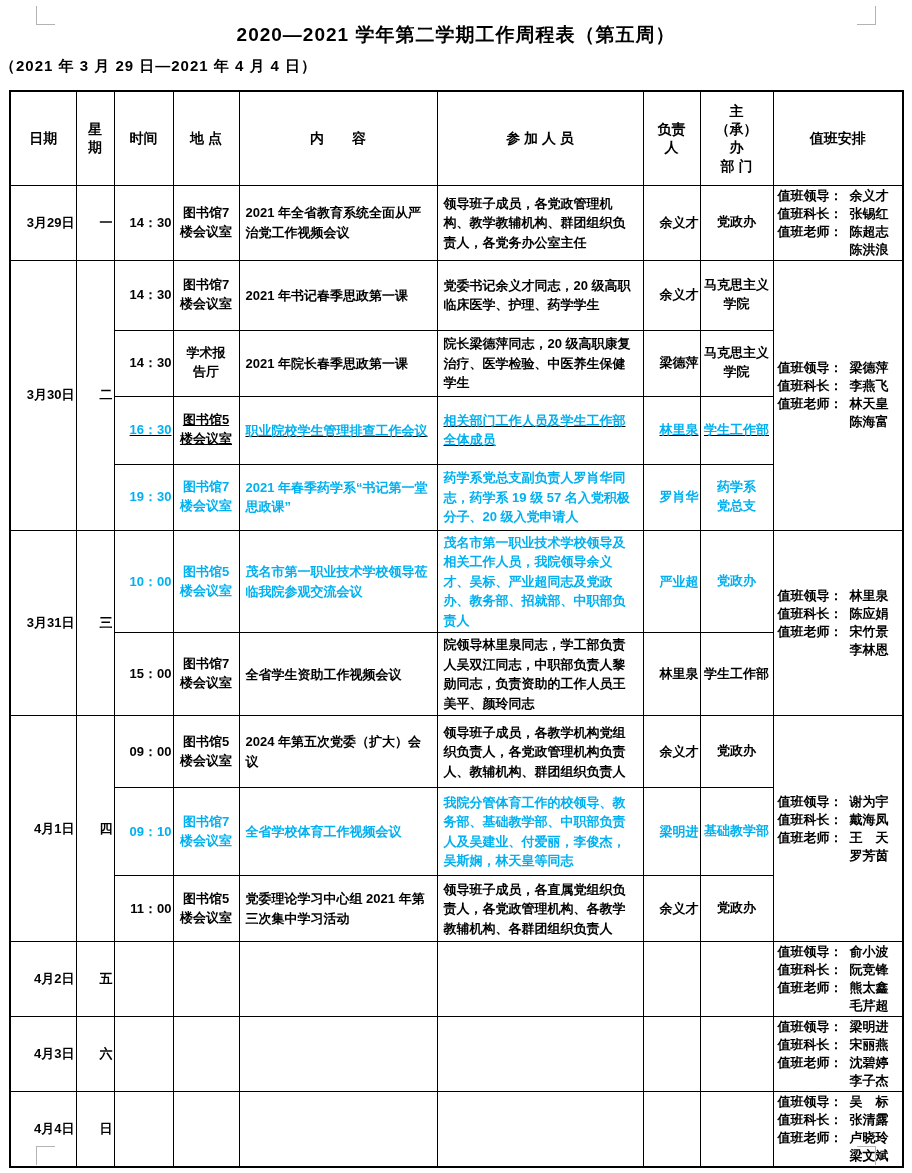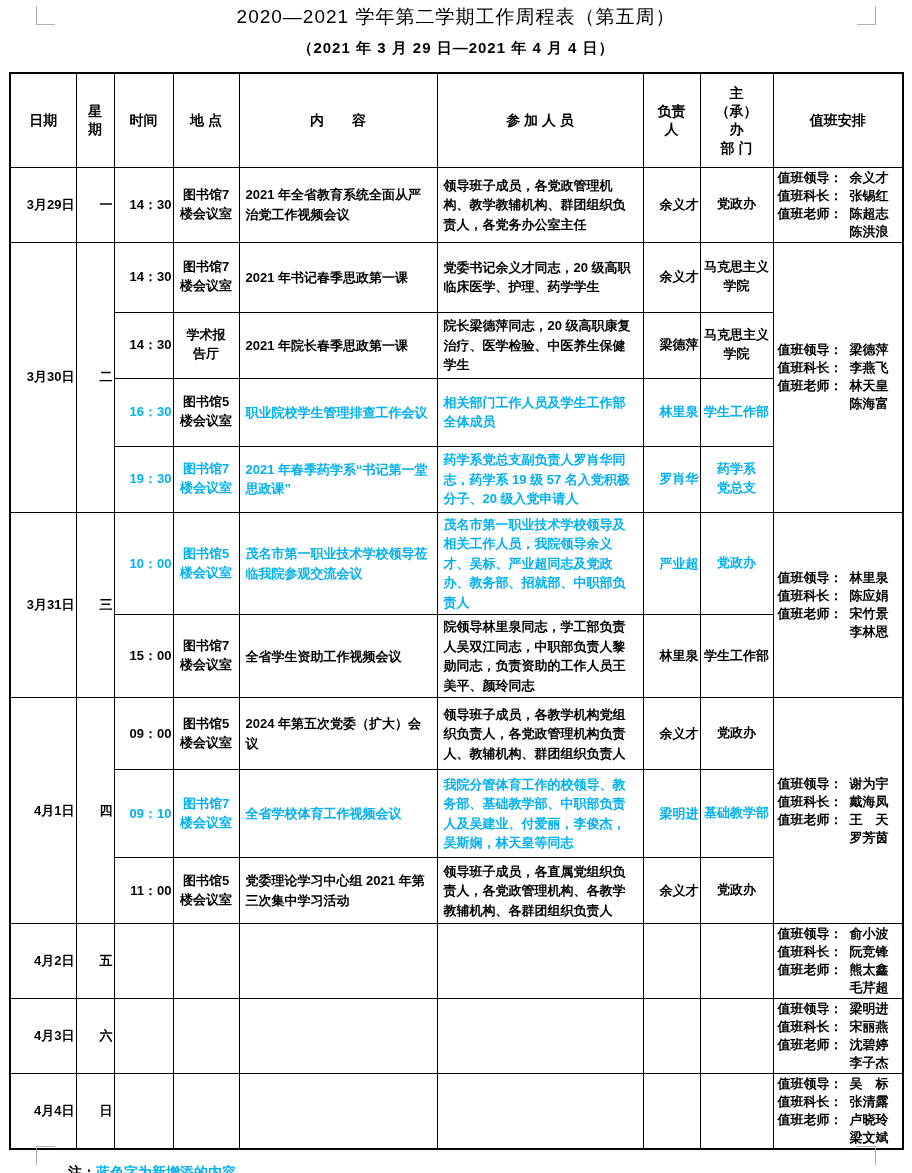--- a/index.html
+++ b/index.html
@@ -6,22 +6,22 @@
   body{
     width:912px;height:1173px;background:#ffffff;position:relative;
     font-family:"Liberation Sans","DejaVu Sans",sans-serif;color:#000;
   }
   .crop{position:absolute;width:18px;height:18px;border-color:#b3b3b3;border-style:solid;border-width:0;}
   .crop.tl{left:36px;top:6px;border-left-width:1px;border-bottom-width:1px;}
   .crop.tr{right:36px;top:6px;border-right-width:1px;border-bottom-width:1px;}
   .crop.bl{left:36px;bottom:8px;border-left-width:1px;border-top-width:1px;}
   .crop.br{right:36px;bottom:8px;border-right-width:1px;border-top-width:1px;}
 
-  .title{margin-top:4px;text-align:center;font-size:19px;font-weight:normal;letter-spacing:1px;}
-  .subtitle{margin-top:9px;text-align:center;font-size:15px;font-weight:bold;letter-spacing:1px;}
+  .title{margin-top:22px;text-align:center;font-size:19px;font-weight:bold;letter-spacing:1px;}
+  .subtitle{margin-top:9px;text-align:left;font-size:15px;font-weight:bold;letter-spacing:1px;}
 
   table{border-collapse:collapse;table-layout:fixed;margin:14px 0 0 9px;width:894px;}
   th,td{border:1px solid #000;font-weight:bold;vertical-align:middle;overflow:hidden;}
   table{border:2px solid #000;}
   th{font-size:14px;padding:10px;white-space:pre-line;line-height:1.3;}
   td{font-size:13px;}
   td.c-center{text-align:right;}
   td.c-left{text-align:left;padding:2px 6px;line-height:1.5;}
   td.pre{white-space:pre-line;line-height:1.45;text-align:center;}
   .accent{color:#00B0F0;}
@@ -132,21 +132,21 @@
       <tr style="height: 66px;">
         <td class="c-center">14：30</td>
         <td class="pre">学术报
 告厅</td>
         <td class="c-left">2021 年院长春季思政第一课</td>
         <td class="c-left">院长梁德萍同志，20 级高职康复治疗、医学检验、中医养生保健学生</td>
         <td class="c-center">梁德萍</td>
         <td class="pre">马克思主义
 学院</td>
       </tr>
-      <tr style="height: 68px;">
+      <tr style="height: 68px; text-decoration: underline;">
         <td class="c-center accent">16：30</td>
         <td class="pre">图书馆5
 楼会议室</td>
         <td class="c-left accent">职业院校学生管理排查工作会议</td>
         <td class="c-left accent">相关部门工作人员及学生工作部全体成员</td>
         <td class="c-center accent">林里泉</td>
         <td class="pre accent">学生工作部</td>
       </tr>
       <tr style="height: 66px;">
         <td class="c-center accent">19：30</td>

